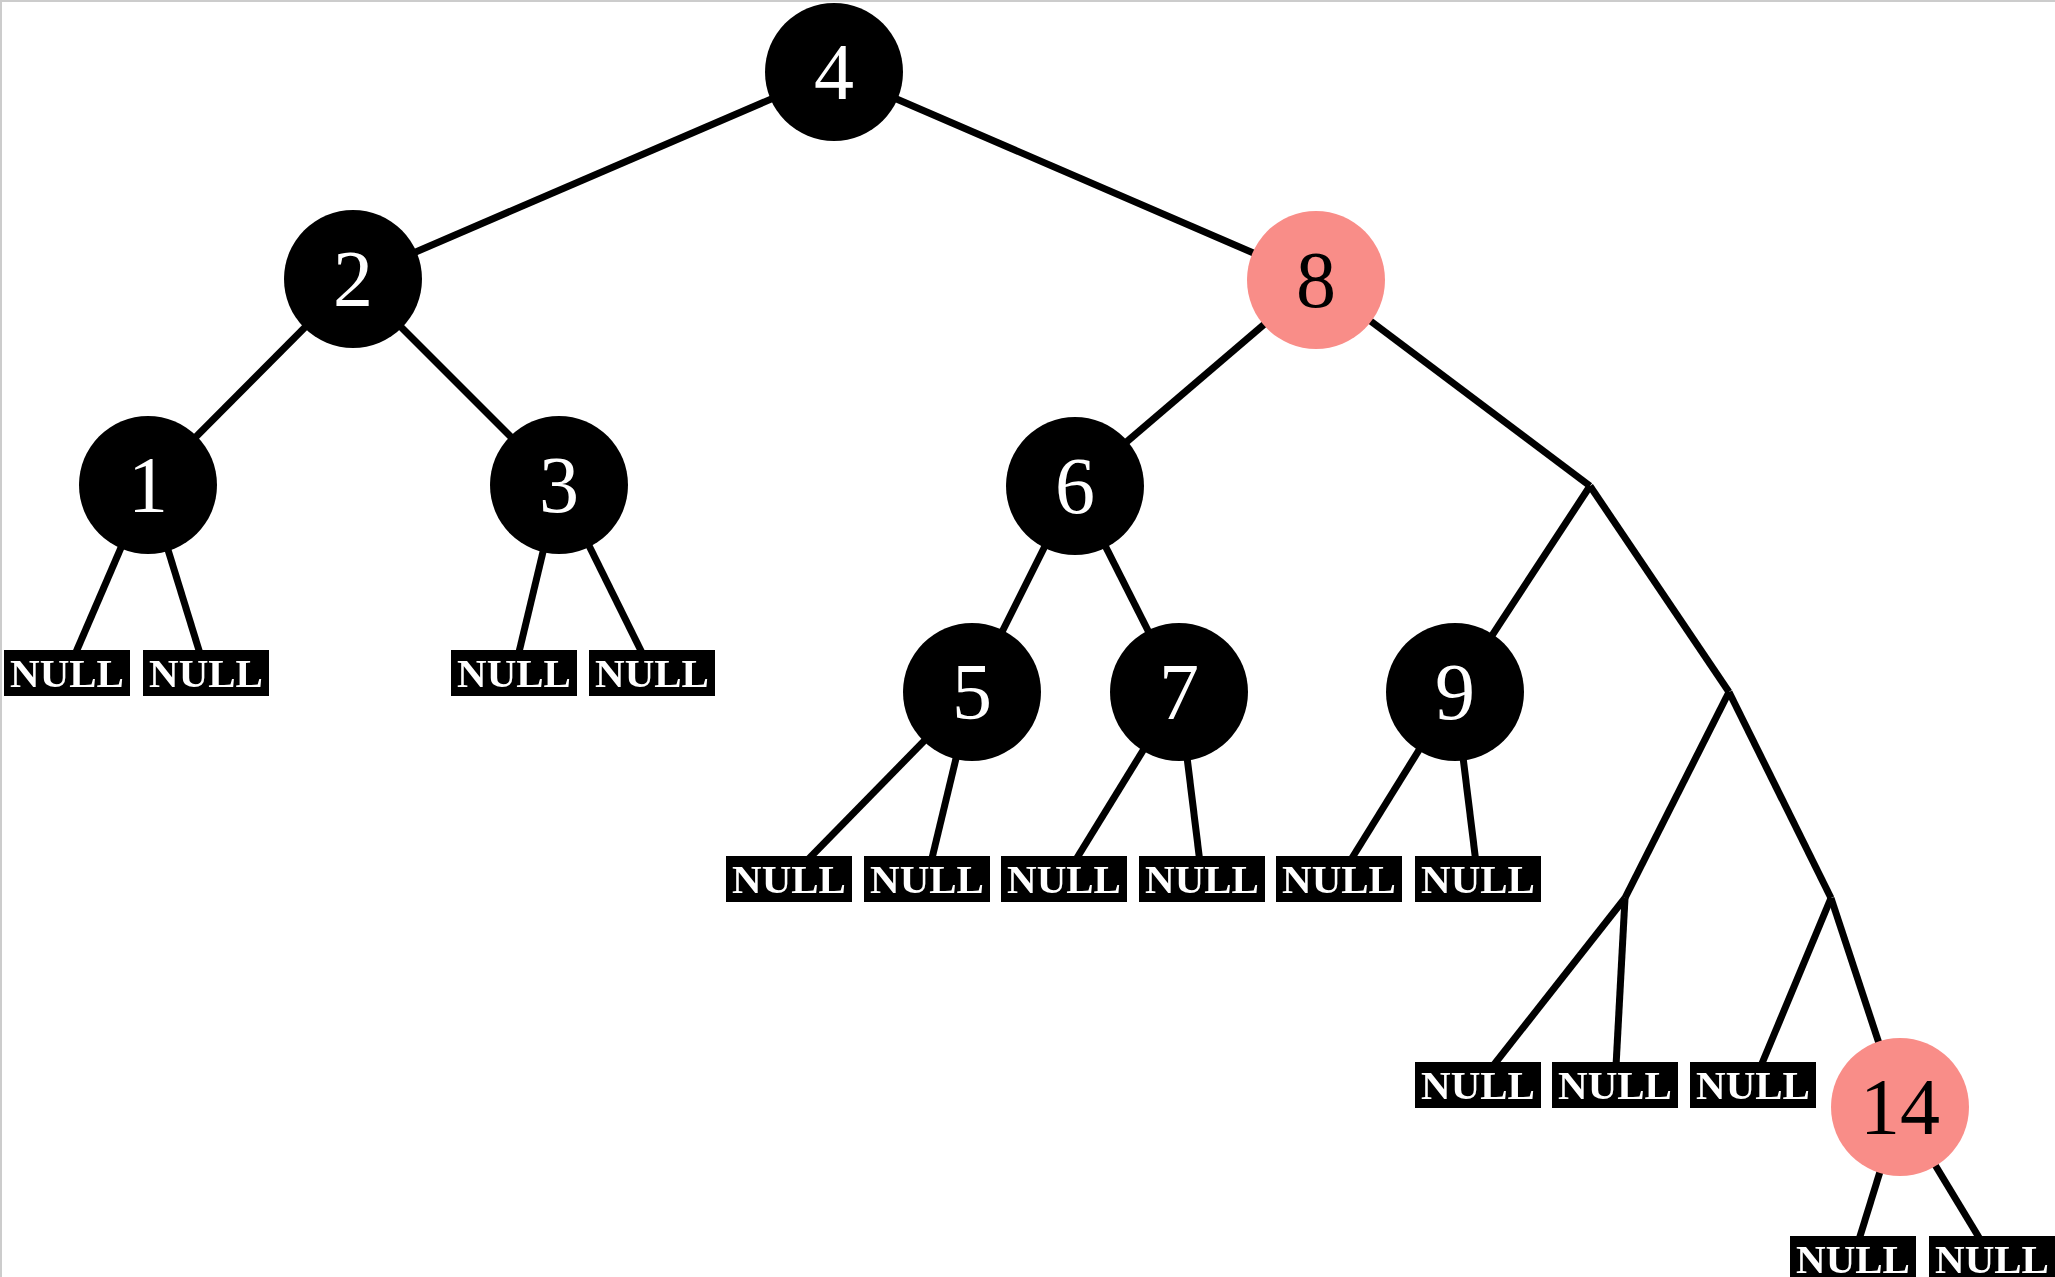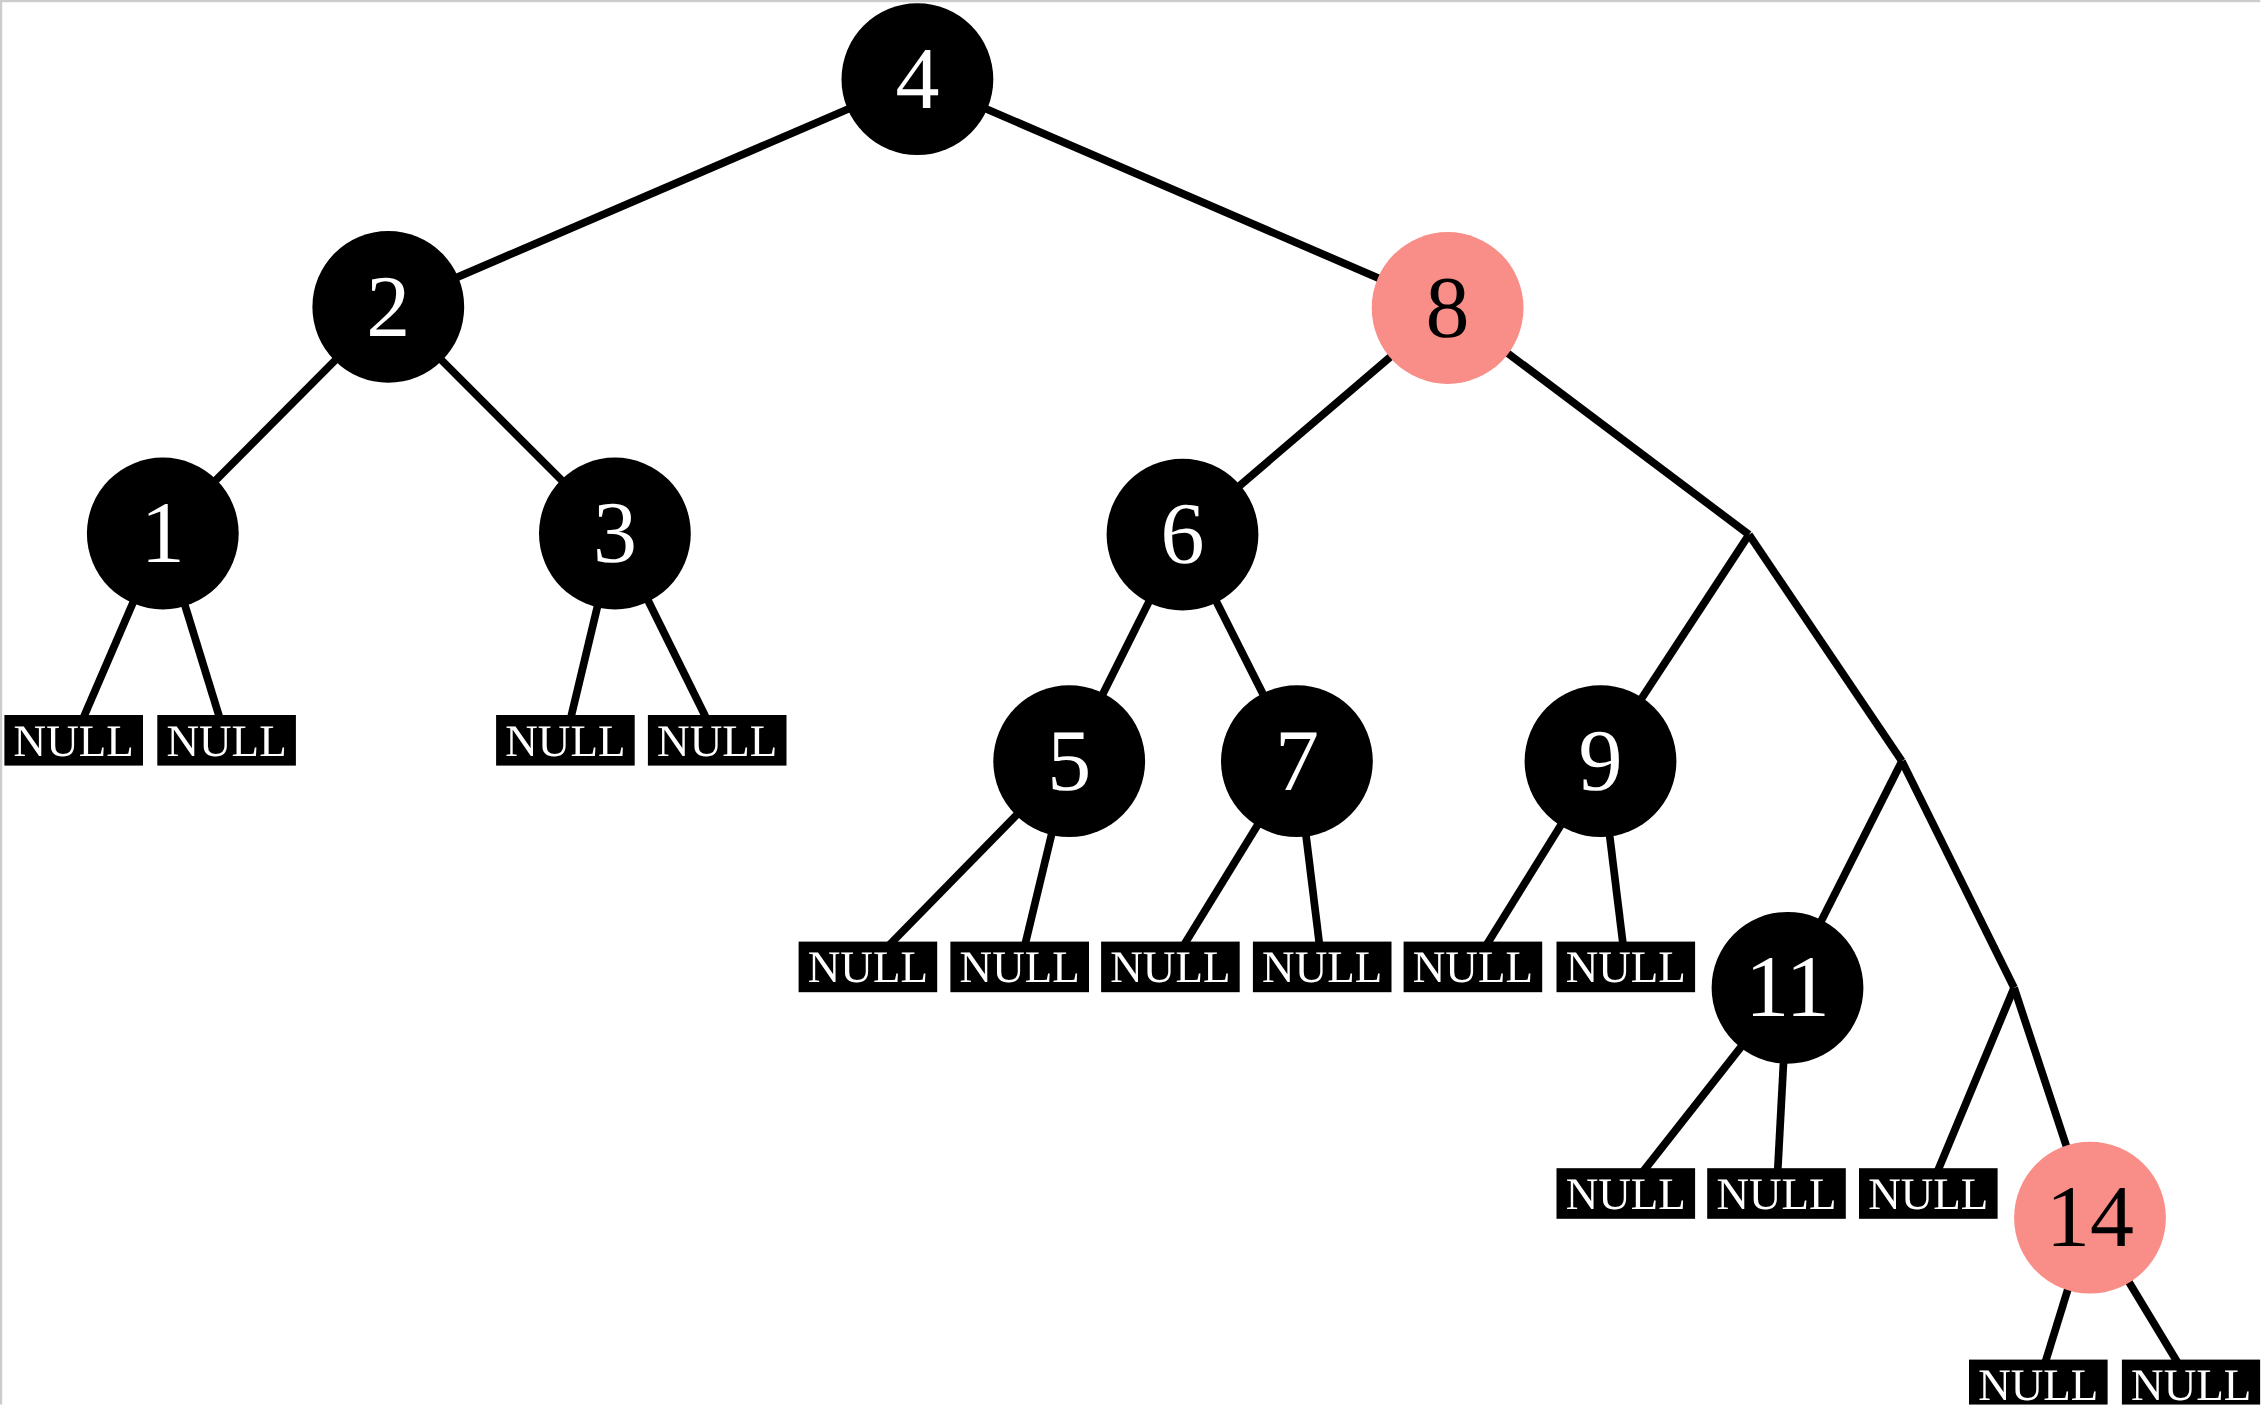--- a/index.html
+++ b/index.html
@@ -54,20 +54,21 @@
     width: 126px;
     height: 46px;
     background: #000000;
     color: #ffffff;
     display: flex;
     align-items: center;
     justify-content: center;
     font-size: 41px;
     line-height: 1;
     user-select: none;
+    font-weight: bold;
   }
 </style>
 </head>
 <body>
 
 <div id="canvas">
 
   <svg id="edges" viewBox="0 0 2055 1277">
     <line x1="832" y1="70" x2="351" y2="277"></line>
     <line x1="832" y1="70" x2="1314" y2="278"></line>
@@ -101,21 +102,20 @@
 
   <div class="node black" style="left:763px;  top:1px;">4</div>
   <div class="node black" style="left:282px;  top:208px;">2</div>
   <div class="node red" style="left:1245px; top:209px;">8</div>
   <div class="node black" style="left:77px;   top:414px;">1</div>
   <div class="node black" style="left:488px;  top:414px;">3</div>
   <div class="node black" style="left:1004px; top:415px;">6</div>
   <div class="node black" style="left:901px;  top:621px;">5</div>
   <div class="node black" style="left:1108px; top:621px;">7</div>
   <div class="node black" style="left:1384px; top:621px;">9</div>
-  <div class="node black" style="left:1554px; top:827px;">11</div>
   <div class="node red" style="left:1829px; top:1036px;">14</div>
 
   <div class="null-box" style="left:2px;    top:648px;">NULL</div>
   <div class="null-box" style="left:141px;  top:648px;">NULL</div>
   <div class="null-box" style="left:449px;  top:648px;">NULL</div>
   <div class="null-box" style="left:587px;  top:648px;">NULL</div>
   <div class="null-box" style="left:724px;  top:854px;">NULL</div>
   <div class="null-box" style="left:862px;  top:854px;">NULL</div>
   <div class="null-box" style="left:999px;  top:854px;">NULL</div>
   <div class="null-box" style="left:1137px; top:854px;">NULL</div>

